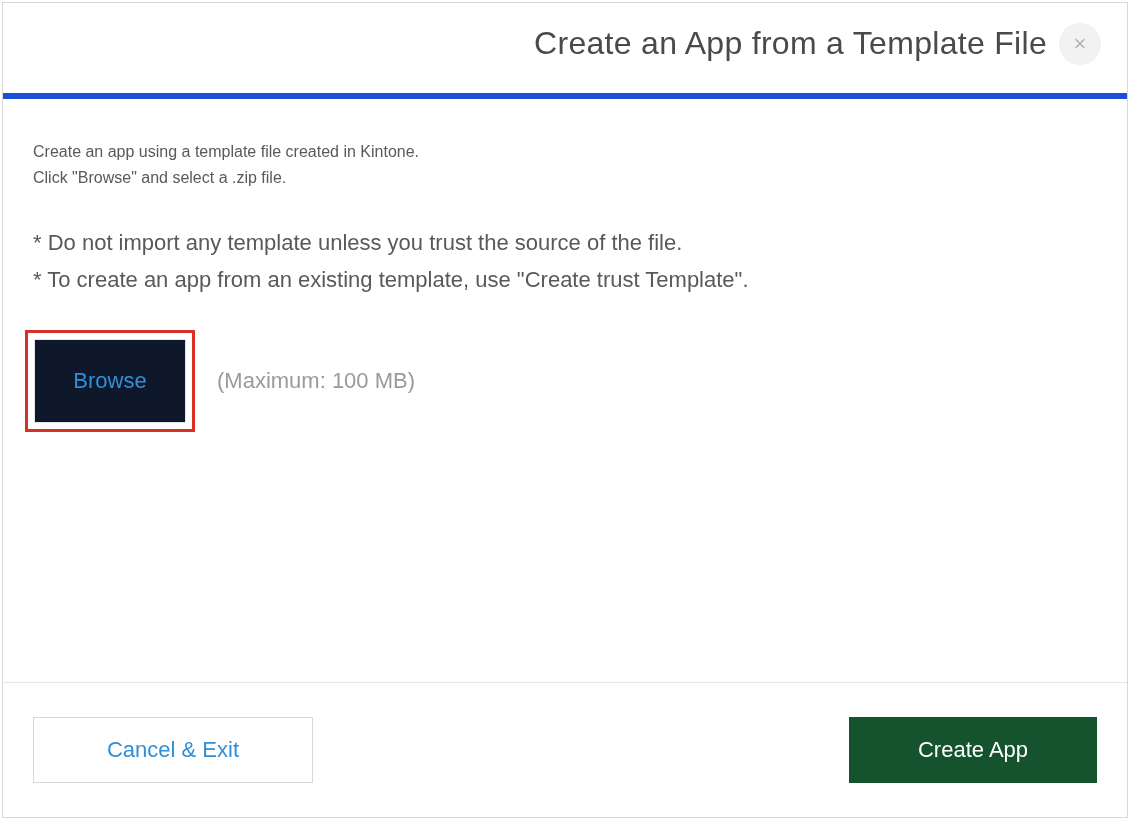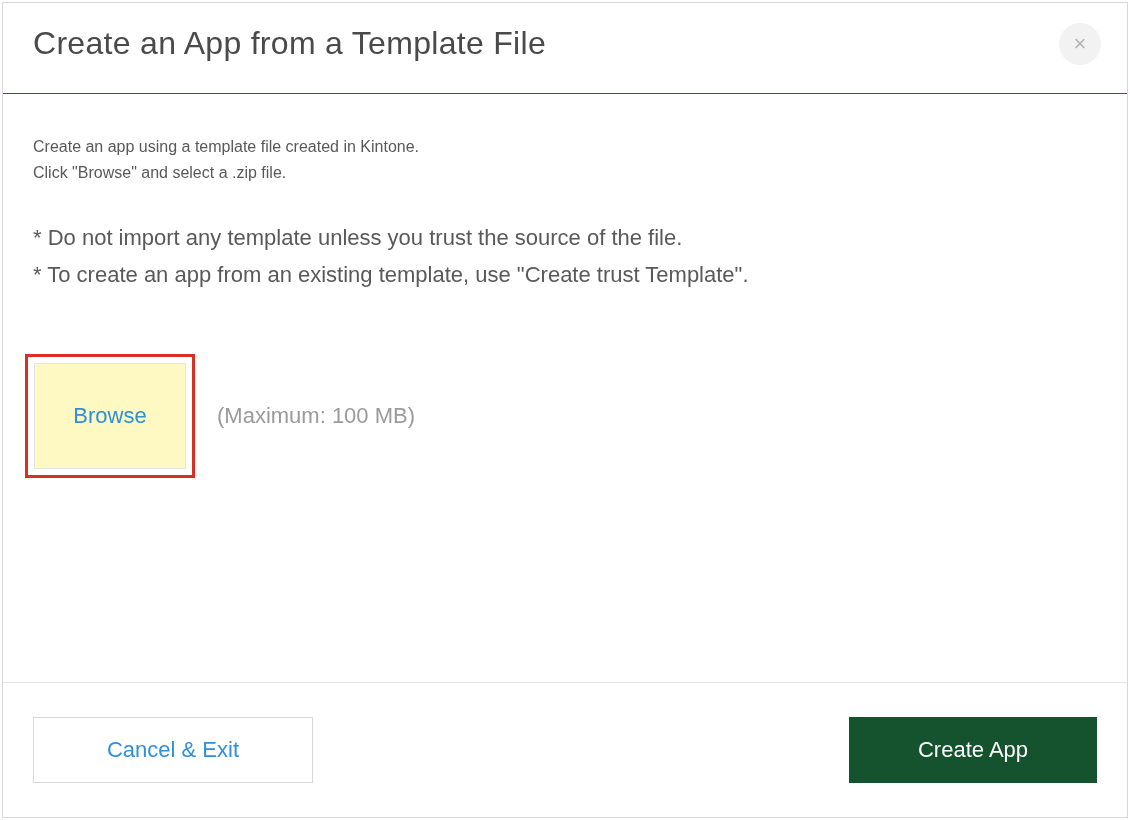--- a/index.html
+++ b/index.html
@@ -19,24 +19,25 @@
       width: 1126px;
       height: 816px;
       margin: 2px;
       border: 1px solid #d8d8d8;
       background: #fff;
       display: flex;
       flex-direction: column;
     }
     .header {
       padding: 22px 30px 28px 30px;
-      border-bottom: 1px solid #1d4ed8;
+      border-bottom: 6px solid #1d4ed8;
       display: flex;
-      justify-content: space-between;
+      justify-content: flex-end;
       align-items: flex-start;
+      gap: 12px;
     }
     .title {
       font-size: 32px;
       font-weight: 300;
       color: #4a4a4a;
       letter-spacing: 0.3px;
     }
     .close-btn {
       width: 42px;
       height: 42px;
@@ -60,21 +61,21 @@
       font-weight: 300;
       color: #595959;
       line-height: 1.65;
       margin-bottom: 32px;
     }
     .notes {
       font-size: 22px;
       font-weight: 300;
       color: #595959;
       line-height: 1.7;
-      margin-bottom: 60px;
+      margin-bottom: 31px;
     }
     .file-row {
       background: #f2f4f6;
       padding: 10px 22px 10px 28px;
       display: flex;
       align-items: center;
       width: 634px;
       margin-bottom: 8px;
     }
     .file-name {
@@ -94,22 +95,22 @@
       gap: 22px;
     }
     .highlight-box {
       border: 3px solid #d93025;
       padding: 6px;
       display: inline-block;
       margin-left: -8px;
     }
     .browse-btn {
       width: 152px;
-      height: 106px;
-      background: #fef9c3;
+      height: 84px;
+      background: #0f172a;
       border: 1px solid #e3e6e8;
       display: flex;
       align-items: center;
       justify-content: center;
       font-size: 22px;
       font-weight: 300;
       color: #2f8fd8;
       cursor: pointer;
     }
     .max-hint {

